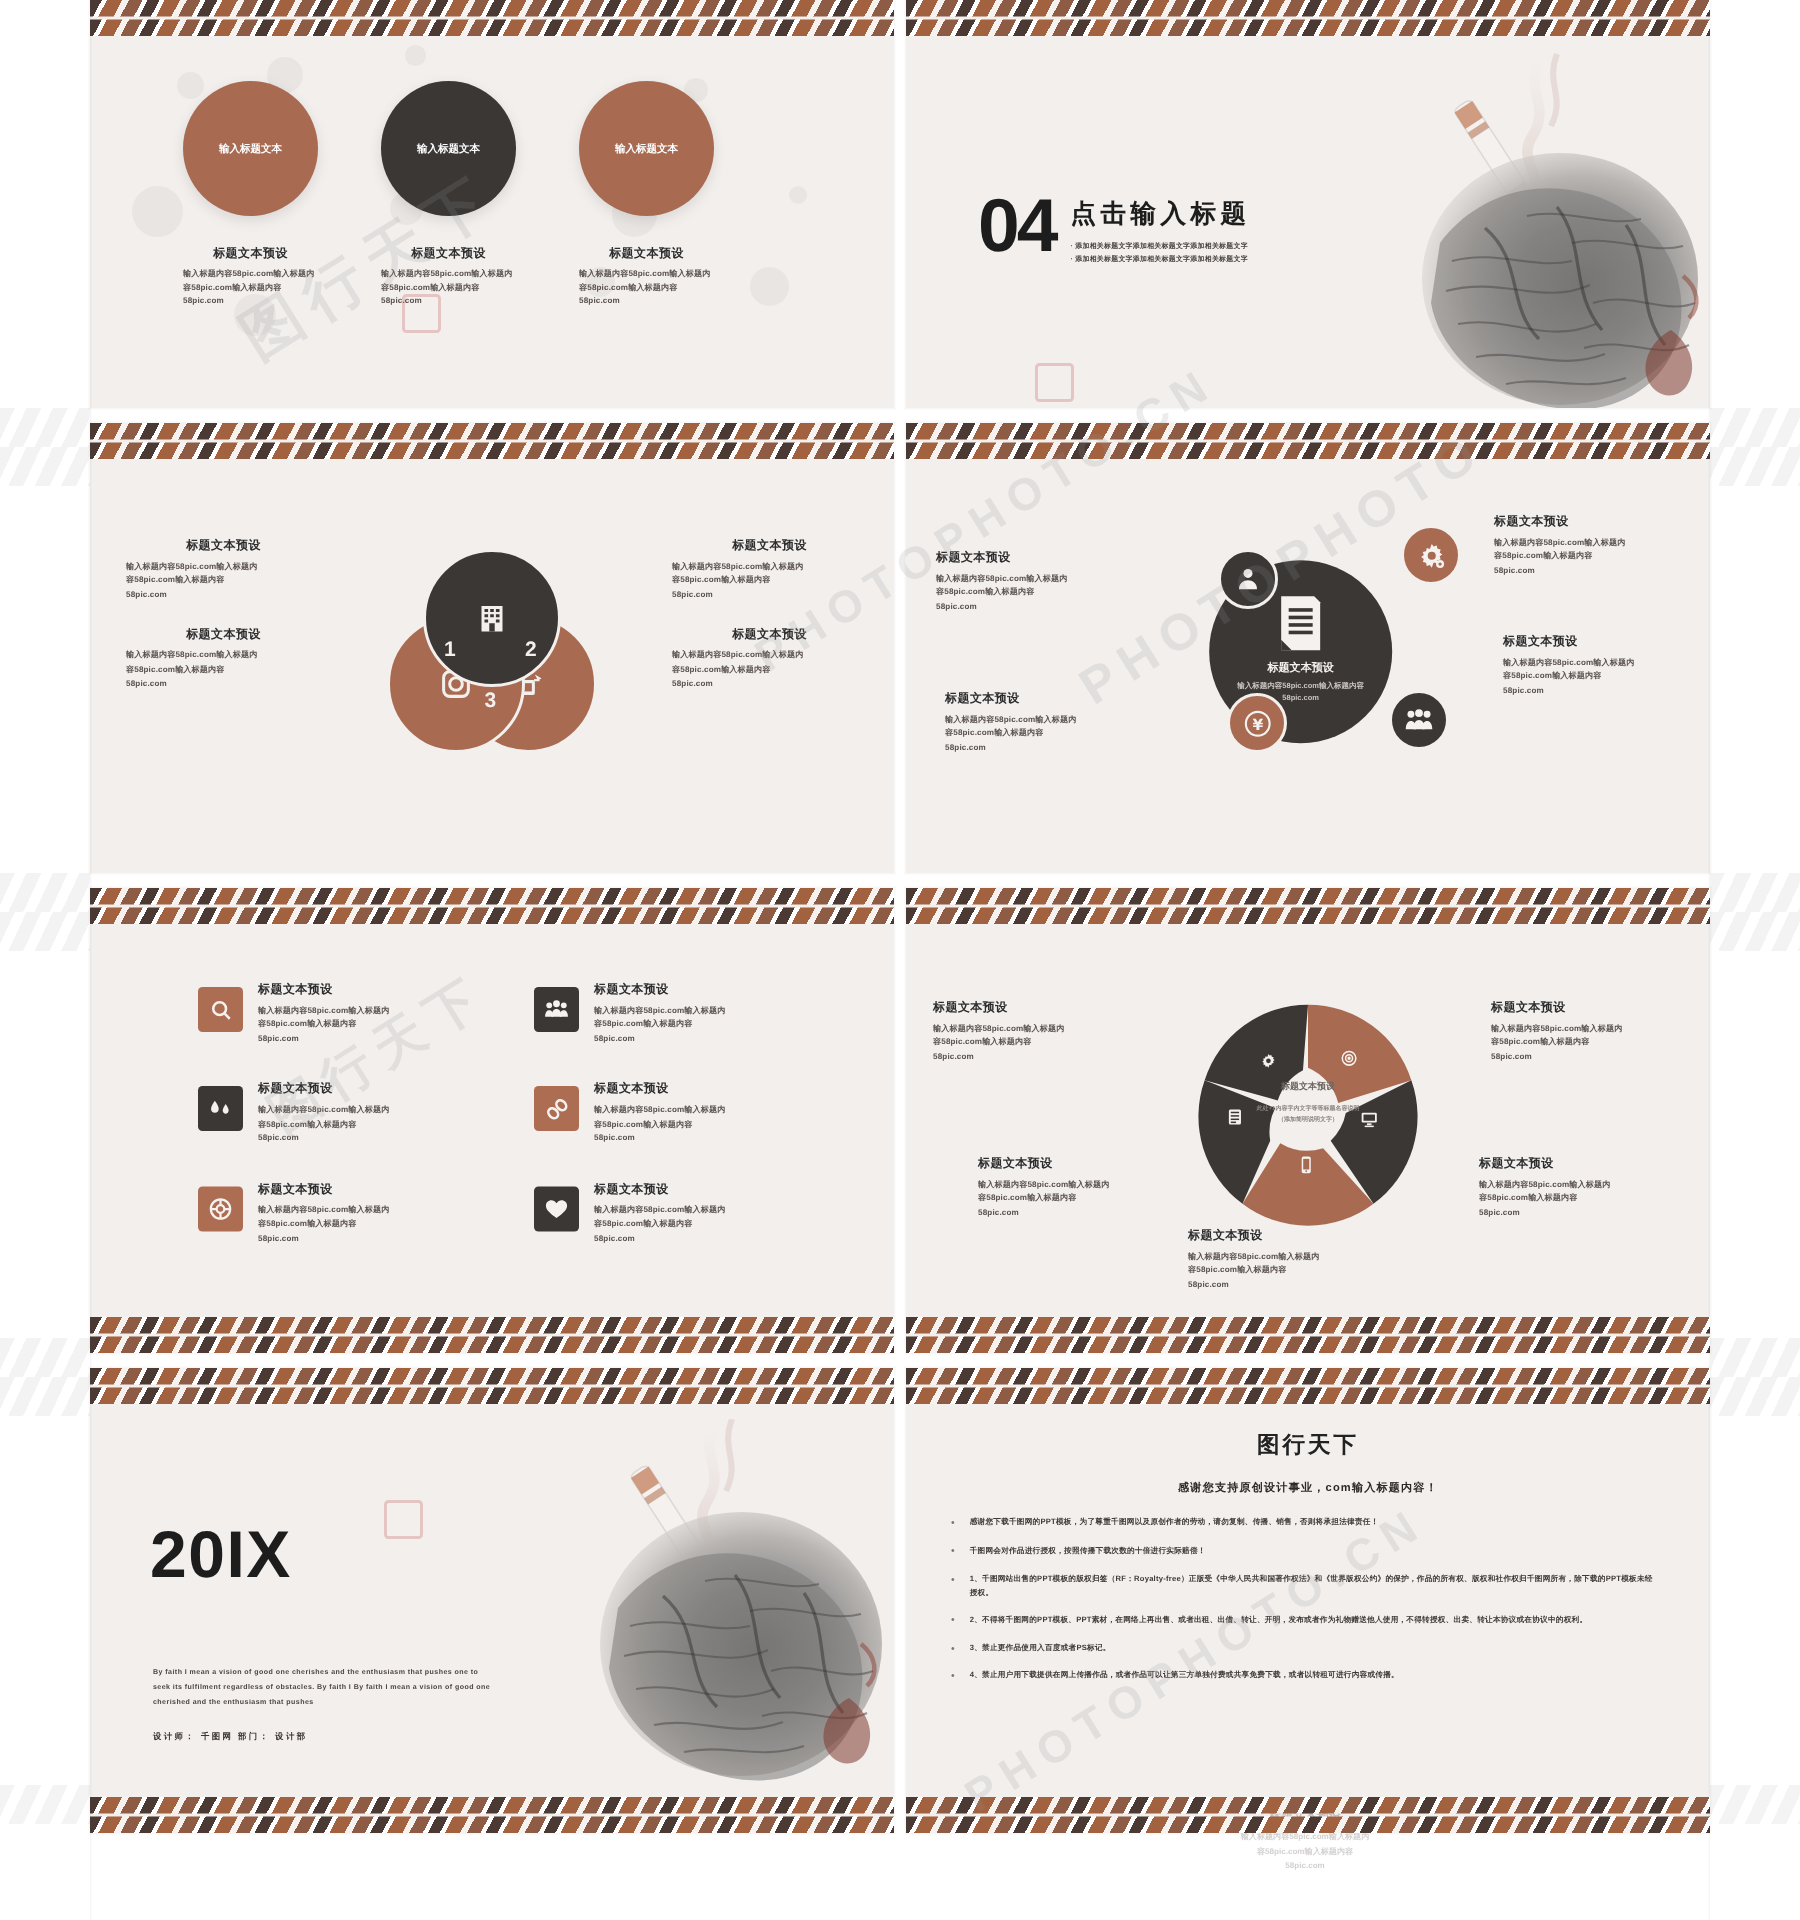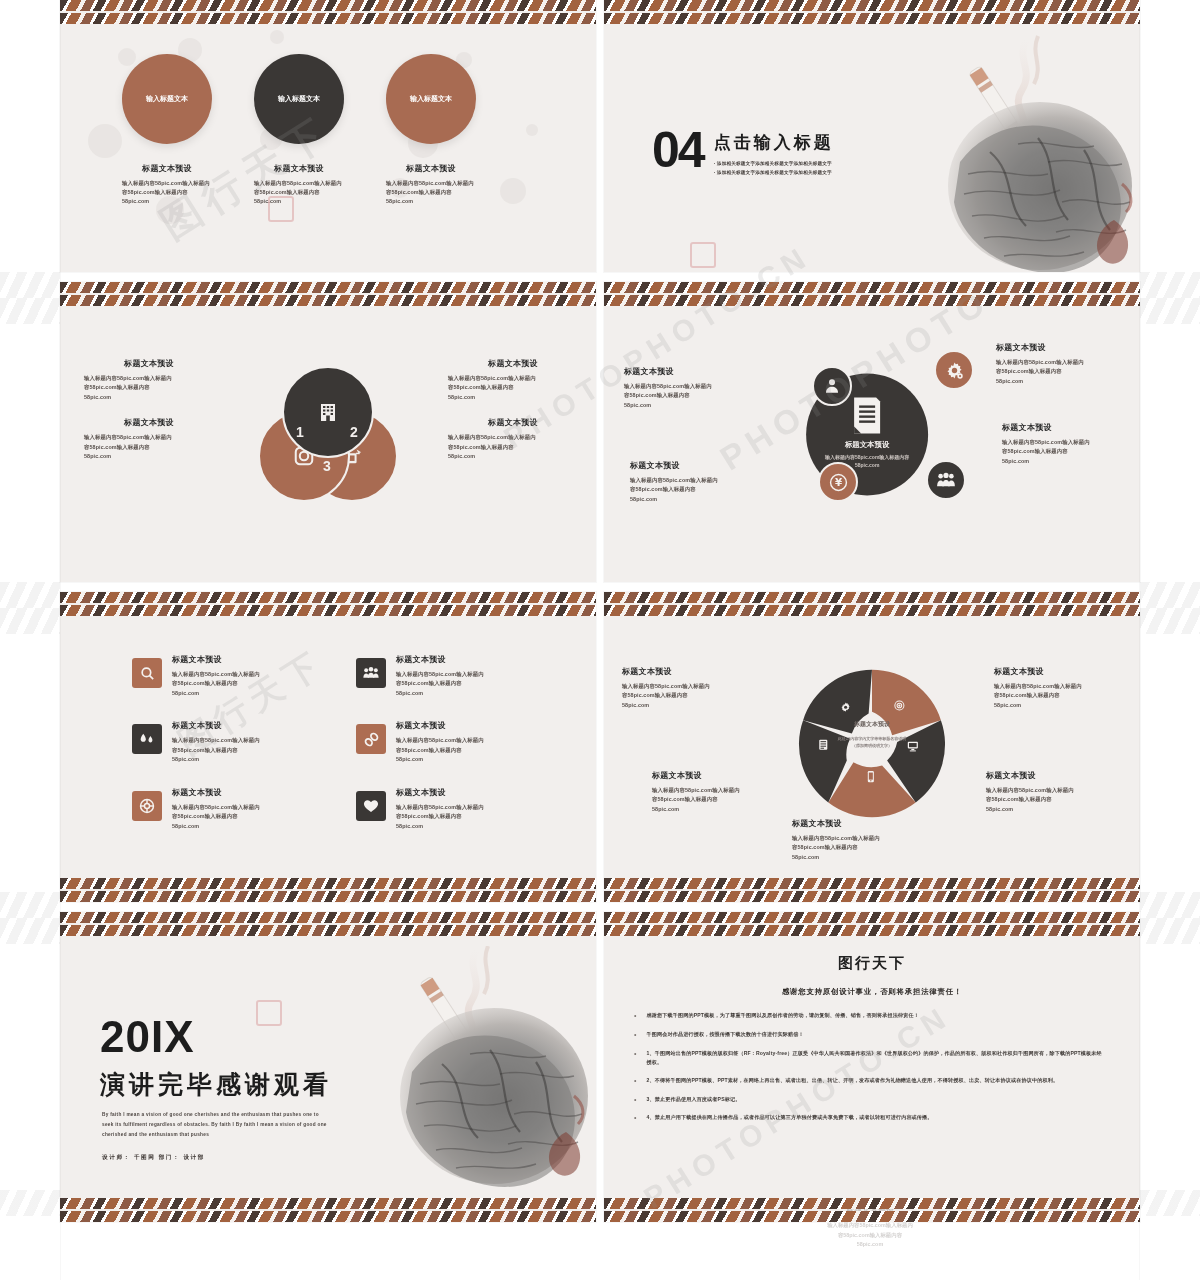--- a/index.html
+++ b/index.html
@@ -796,34 +796,33 @@
               <path d="M84 118 C110 140 98 170 120 192"></path>
               <path d="M132 104 C152 130 140 160 162 186"></path>
               <path d="M178 116 C196 142 184 172 204 196"></path>
             </g>
             <path d="M208 186 C222 196 226 212 218 224 C210 234 196 230 192 218 C188 206 196 192 208 186 Z" fill="#7d3a30" opacity=".55"></path>
             <path d="M216 150 C226 158 228 170 220 178" stroke="#8d4034" stroke-width="3" fill="none" opacity=".5"></path>
           </g>
         </svg>
 
         <div class="s7-year">20IX</div>
-        <div class="s7-main">演讲完毕感谢观看</div>
         <div class="s7-en">By faith I mean a vision of good one cherishes and the enthusiasm that pushes one to seek its fulfilment regardless of obstacles. By faith I By faith I mean a vision of good one cherished and the enthusiasm that pushes</div>
         <div class="s7-credit">设计师： 千图网    部门： 设计部</div>
       </div>
     </div>
 
     <div class="slide">
       <div class="ribbon top1"></div>
       <div class="ribbon top2"></div>
       <div class="ribbon bot1"></div>
       <div class="ribbon bot2"></div>
       <div class="slide-body">
         <div class="s8-title">图行天下</div>
-        <div class="s8-sub">感谢您支持原创设计事业，否则将承担法律责任！</div>
+        <div class="s8-sub">感谢您支持原创设计事业，com输入标题内容！</div>
         <div class="s8-list">
           <div class="s8-li">
             <span class="s8-dot">•</span>
             <p>感谢您下载千图网的PPT模板，为了尊重千图网以及原创作者的劳动，请勿复制、传播、销售，否则将承担法律责任！</p>
           </div>
           <div class="s8-li">
             <span class="s8-dot">•</span>
             <p>千图网会对作品进行授权，按照传播下载次数的十倍进行实际赔偿！</p>
           </div>
           <div class="s8-li">

